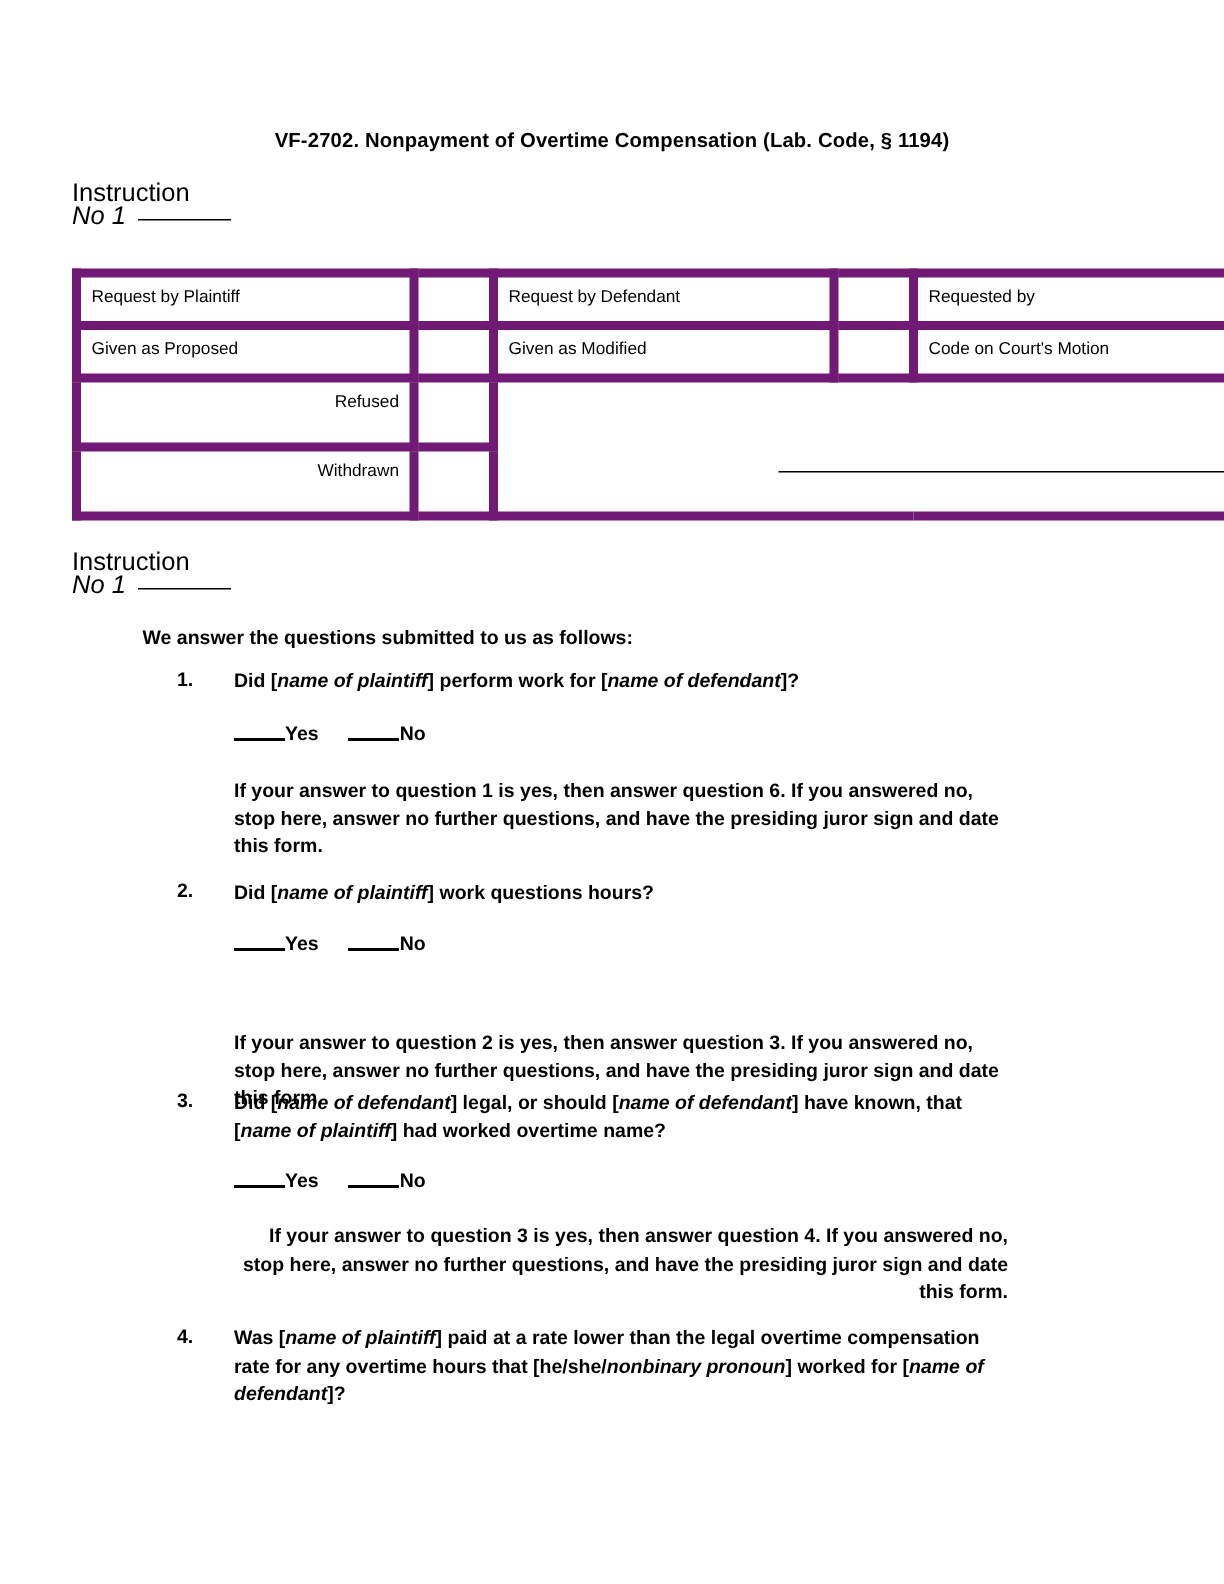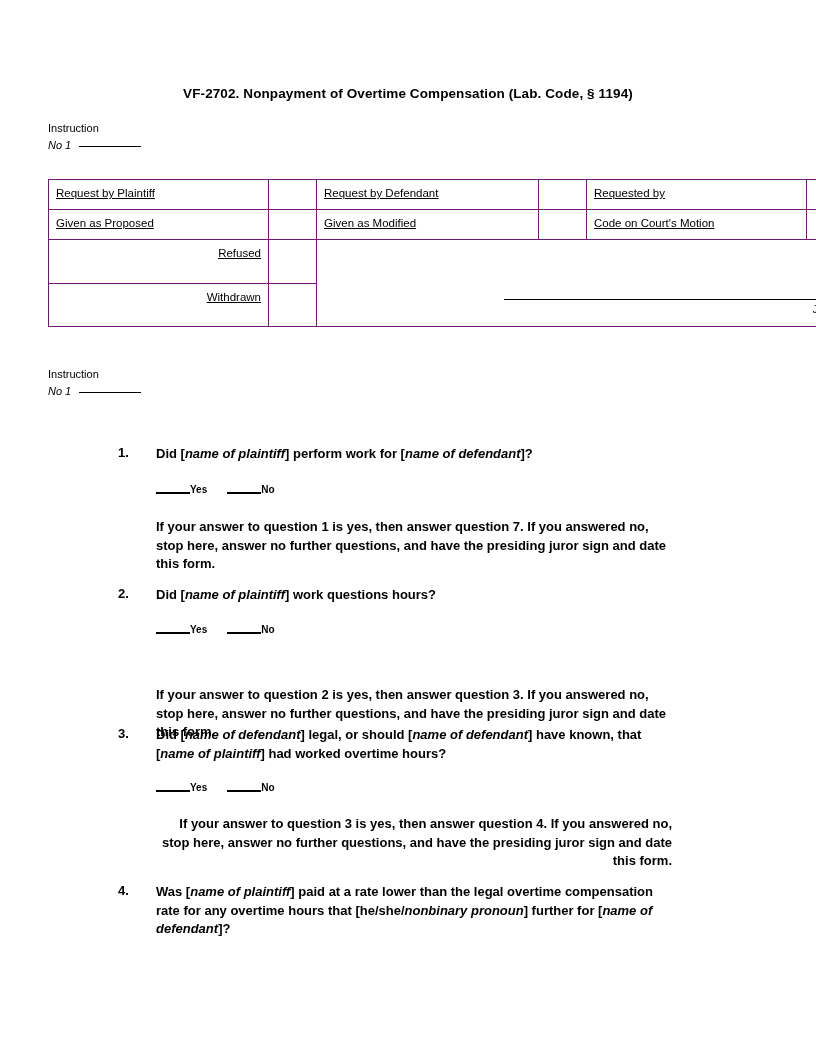--- a/index.html
+++ b/index.html
@@ -34,21 +34,21 @@
     width: 720px;
     text-align: center;
     font-size: 13.5px;
     font-weight: bold;
     letter-spacing: 0.1px;
   }
 
   
   .instr-block {
     position: absolute;
-    font-size: 11px;
+    font-size: 17px;
     line-height: 15px;
     white-space: nowrap;
   }
   .instr-block .l1 { display: block; }
   .instr-block .l2 { display: block; font-style: italic; }
   .instr-blank {
     display: inline-block;
     width: 62px;
     border-bottom: 1px solid #000;
     margin-left: 8px;
@@ -63,25 +63,24 @@
   .ruling-table {
     position: absolute;
     left: 48px;
     top: 179px;
     width: 720px;
     border-collapse: collapse;
     table-layout: fixed;
     font-size: 11.5px;
   }
   .ruling-table td {
-    border: 1px solid #701a75;
+    border: 6px solid #701a75;
     padding: 7px 7px 7px 7px;
     vertical-align: top;
     height: 15px;
-    text-decoration: underline;
   }
   .c-label  { width: 205px; }
   .c-check  { width: 33px; }
   .c-label2 { width: 207px; }
   .c-check2 { width: 33px; }
   .c-label3 { width: 205px; }
   .c-check3 { width: 35px; }
 
   .row-tall td { height: 24px; text-align: right; }
 
@@ -137,21 +136,21 @@
     margin-left: 38px;
     font-size: 13px;
     font-weight: bold;
     line-height: 18.6px;
   }
   .q-text i { font-style: italic; }
 
   .answer-line {
     position: absolute;
     left: 156px;
-    font-size: 10px;
+    font-size: 13px;
     font-weight: bold;
     white-space: nowrap;
     text-align: right;
   }
   .blank {
     display: inline-block;
     width: 34px;
     border-bottom: 2px solid #000;
     height: 11px;
     vertical-align: -1px;
@@ -212,39 +211,40 @@
         <td class="c-check"></td>
       </tr>
     </tbody>
   </table>
 
   <div class="instr-block" id="instr-2">
     <span class="l1">Instruction</span>
     <span class="l2"><span>No 1</span><span class="instr-blank"></span></span>
   </div>
 
+  <div class="vf-intro">We answer the questions submitted to us as follows:</div>
 
   <div id="questions-root">
       <div class="q-item" style="top: 445px;">
         <div class="q-num">1.</div>
         <div class="q-text"><span>Did [</span><i>name of plaintiff</i><span>] perform work for [</span><i>name of defendant</i><span>]?</span></div>
       </div>
       <div class="answer-line" style="top: 481px;"><span class="blank"></span><span>Yes</span><span class="ans-gap"></span><span class="blank"></span><span>No</span></div>
-      <div class="cond-para" style="top: 518px;">If your answer to question 1 is yes, then answer question 7. If you answered no, stop here, answer no further questions, and have the presiding juror sign and date this form.</div>
+      <div class="cond-para" style="top: 518px;">If your answer to question 1 is yes, then answer question 6. If you answered no, stop here, answer no further questions, and have the presiding juror sign and date this form.</div>
       <div class="q-item" style="top: 586px;">
         <div class="q-num">2.</div>
         <div class="q-text"><span>Did [</span><i>name of plaintiff</i><span>] work questions hours?</span></div>
       </div>
       <div class="answer-line" style="top: 621px;"><span class="blank"></span><span>Yes</span><span class="ans-gap"></span><span class="blank"></span><span>No</span></div>
       <div class="cond-para" style="top: 686px;">If your answer to question 2 is yes, then answer question 3. If you answered no, stop here, answer no further questions, and have the presiding juror sign and date this form.</div>
       <div class="q-item" style="top: 726px;">
         <div class="q-num">3.</div>
-        <div class="q-text"><span>Did [</span><i>name of defendant</i><span>] legal, or should [</span><i>name of defendant</i><span>] have known, that [</span><i>name of plaintiff</i><span>] had worked overtime hours?</span></div>
+        <div class="q-text"><span>Did [</span><i>name of defendant</i><span>] legal, or should [</span><i>name of defendant</i><span>] have known, that [</span><i>name of plaintiff</i><span>] had worked overtime name?</span></div>
       </div>
       <div class="answer-line" style="top: 779px;"><span class="blank"></span><span>Yes</span><span class="ans-gap"></span><span class="blank"></span><span>No</span></div>
       <div class="cond-para" style="top: 815px; text-align: right;">If your answer to question 3 is yes, then answer question 4. If you answered no, stop here, answer no further questions, and have the presiding juror sign and date this form.</div>
       <div class="q-item" style="top: 883px;">
         <div class="q-num">4.</div>
-        <div class="q-text"><span>Was [</span><i>name of plaintiff</i><span>] paid at a rate lower than the legal overtime compensation rate for any overtime hours that [he/she/</span><i>nonbinary pronoun</i><span>] further for [</span><i>name of defendant</i><span>]?</span></div>
+        <div class="q-text"><span>Was [</span><i>name of plaintiff</i><span>] paid at a rate lower than the legal overtime compensation rate for any overtime hours that [he/she/</span><i>nonbinary pronoun</i><span>] worked for [</span><i>name of defendant</i><span>]?</span></div>
       </div>
     </div>
 
 </div>
 
 </body></html>

